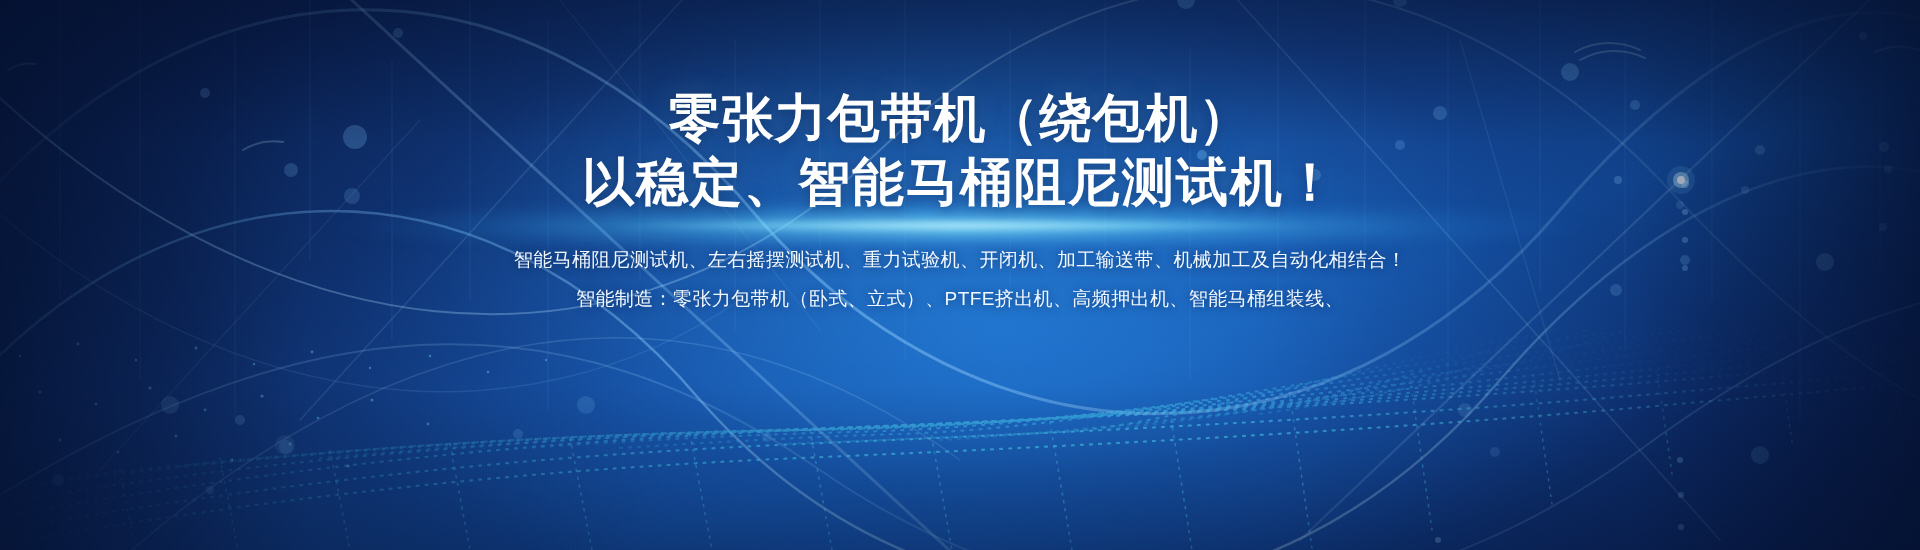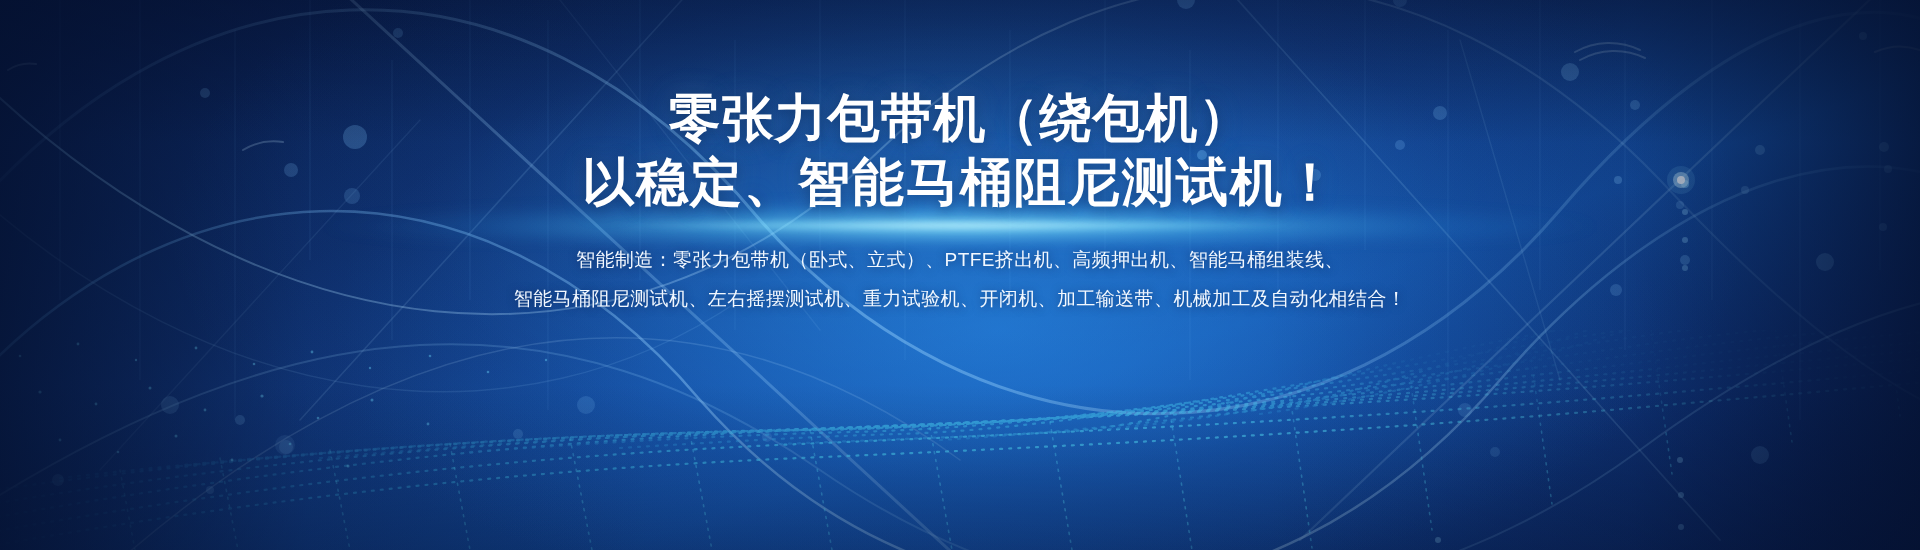--- a/index.html
+++ b/index.html
@@ -312,18 +312,18 @@
   </div>
 
   <div class="vignette"></div>
   <div class="glow-bar"></div>
   <div class="glow-core"></div>
 
   <div class="content">
     <h1 class="headline l1">零张力包带机（绕包机）</h1>
     <h1 class="headline l2">以稳定、智能马桶阻尼测试机！</h1>
     <div class="subtitle">
+      <div>智能马桶阻尼测试机、左右摇摆测试机、重力试验机、开闭机、加工输送带、机械加工及自动化相结合！</div>
       <div>智能制造：零张力包带机（卧式、立式）、PTFE挤出机、高频押出机、智能马桶组装线、</div>
-      <div>智能马桶阻尼测试机、左右摇摆测试机、重力试验机、开闭机、加工输送带、机械加工及自动化相结合！</div>
     </div>
   </div>
 
 </div>
 
 </body></html>

